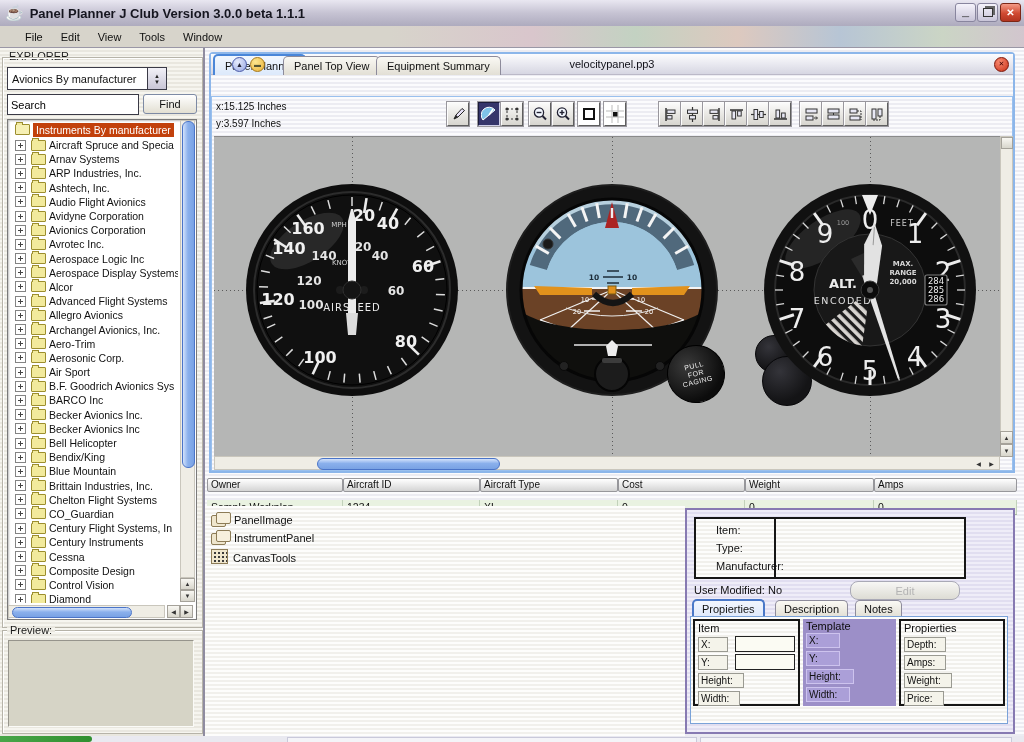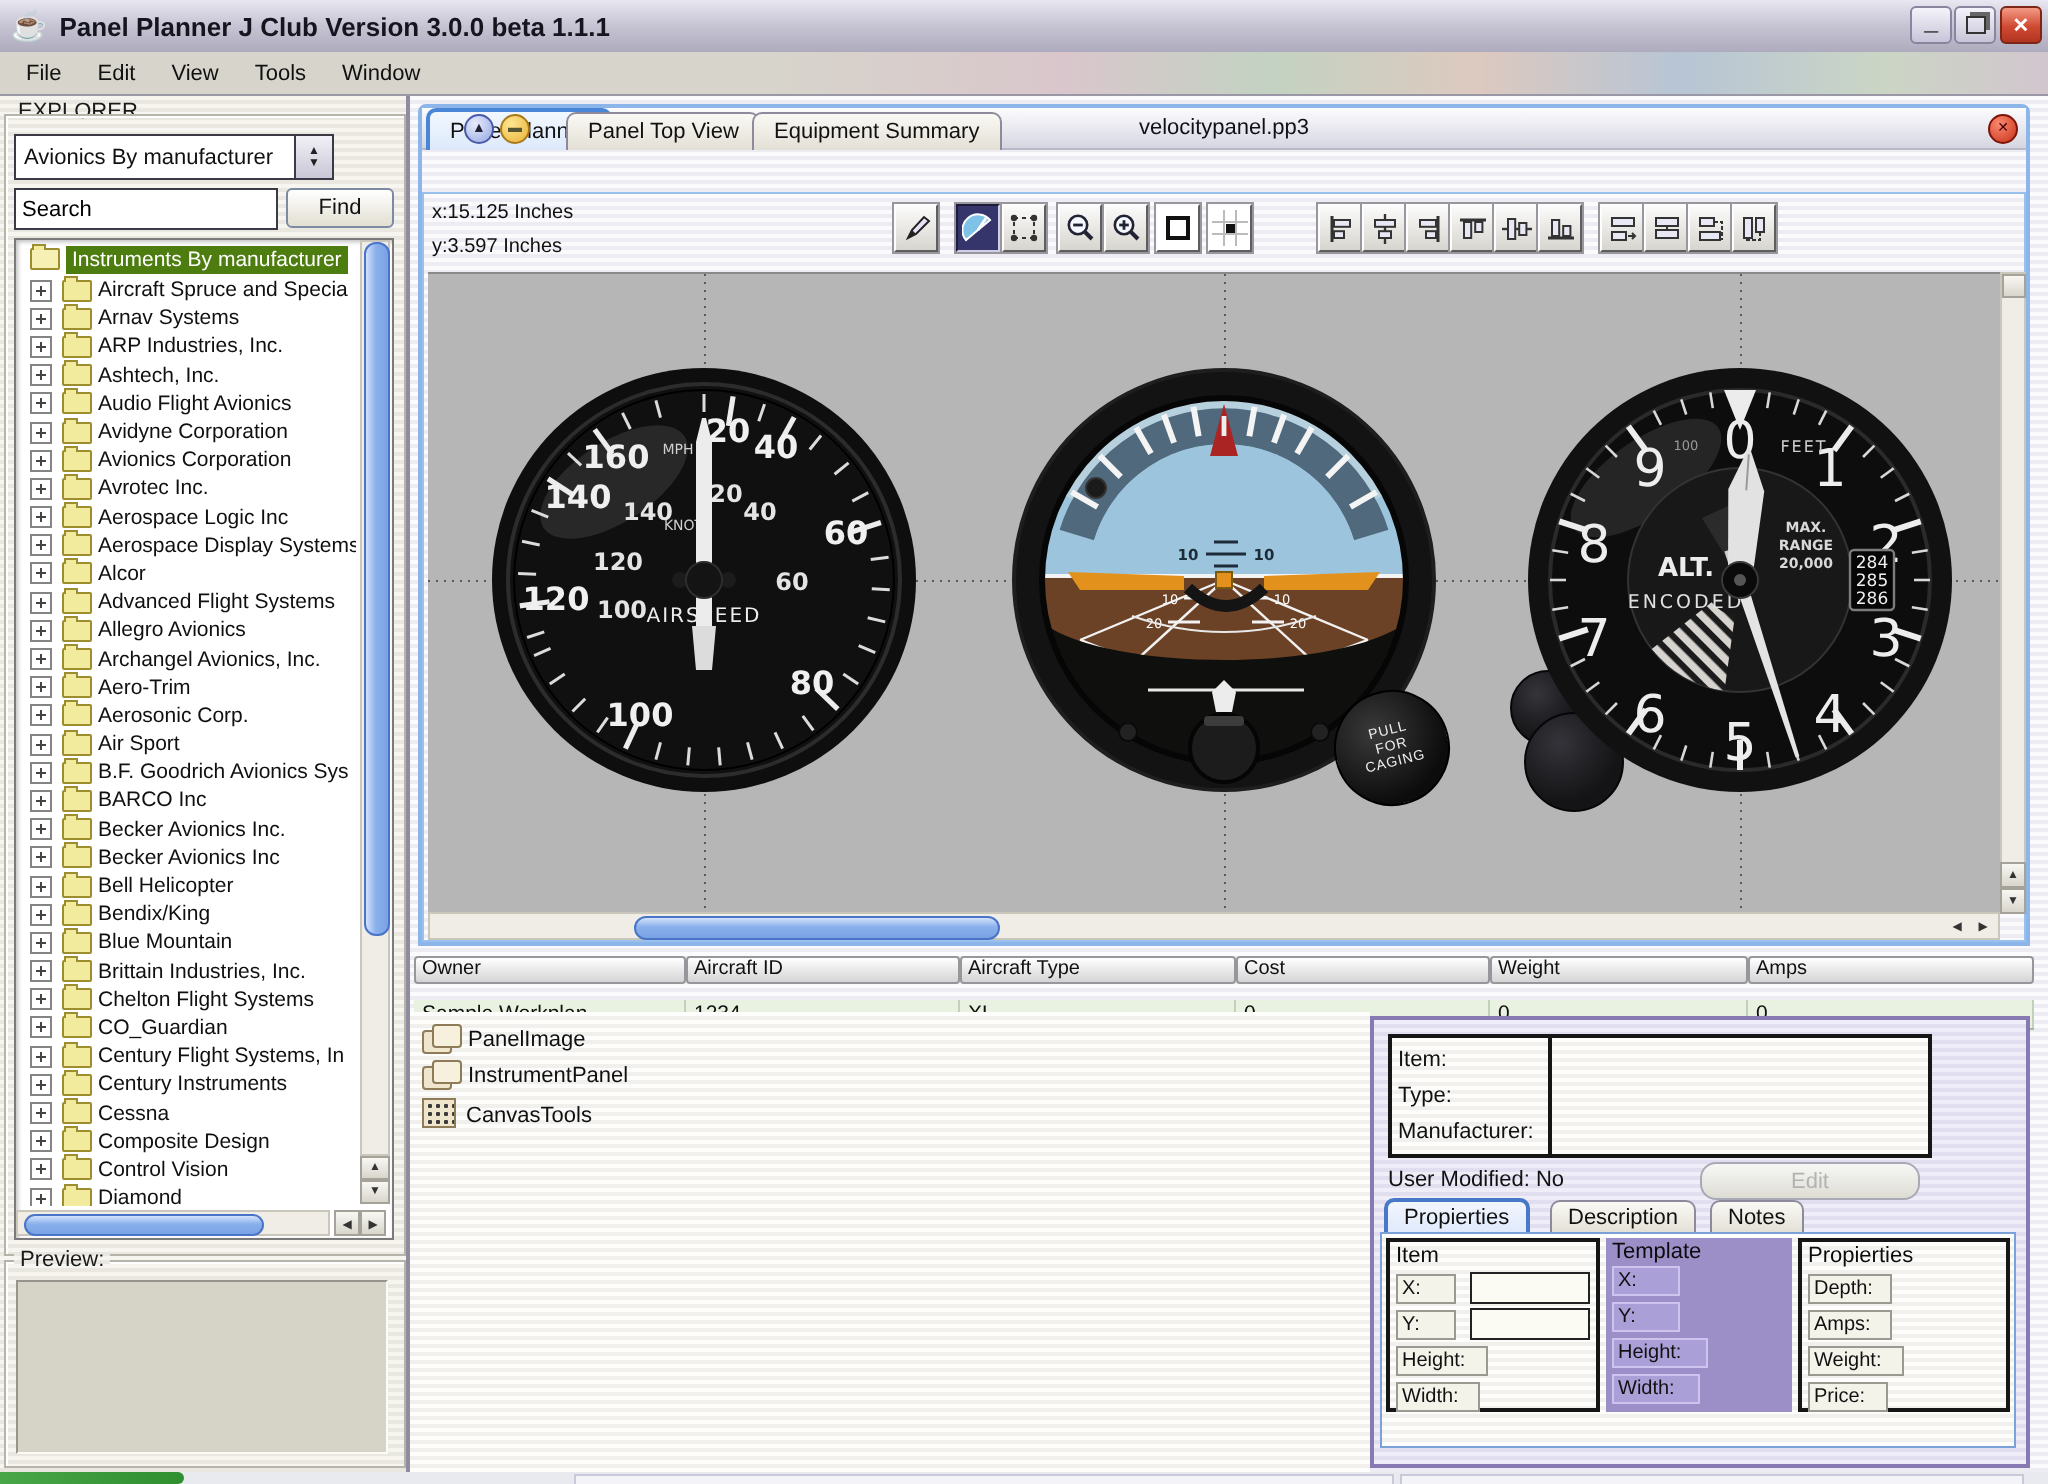--- a/index.html
+++ b/index.html
@@ -15,40 +15,40 @@
   .titlebar{left:0;top:0;width:1024px;height:26px;
     background:linear-gradient(180deg,#e9e7f1 0%,#c6c3d3 50%,#aeabbe 100%);
     border-bottom:1px solid #8a8798;display:flex;align-items:center}
   .titlebar .ttl{font-size:13px;font-weight:bold;color:#15151f;margin-left:6px}
   .winbtn{position:absolute;top:3px;width:21px;height:19px;border-radius:3px;border:1px solid #88859e;
     background:linear-gradient(180deg,#f5f3fb,#c8c4d8);display:flex;align-items:center;justify-content:center;
     font-size:10px;color:#333;box-sizing:border-box}
   .winbtn.close{background:linear-gradient(180deg,#f49a86,#d04a32 55%,#b23420);border-color:#7c2616;color:#fff;font-weight:bold}
   .menubar{left:0;top:26px;width:1024px;height:22px;
     background:linear-gradient(90deg,#d7d4cb 0%,#d7d4cb 38%,#d9c6cc 52%,#c3d2c2 62%,#ddc9bf 72%,#b7c5d5 82%,#cbd5c5 92%,#d2c6ce 100%);
-    border-bottom:1px solid #9a97a6;display:flex;align-items:center;padding-left:4px;box-sizing:border-box}
+    border-bottom:1px solid #9a97a6;display:flex;align-items:center;padding-left:16px;box-sizing:border-box}
   .menu-item{padding:2px 9px;font-size:11px;color:#101010}
   
   .explorer{left:0;top:48px;width:205px;height:688px;border-right:2px solid #8f8ca0;box-sizing:border-box}
   .gbox{position:absolute;border:1px solid #b6b3a8;box-shadow:inset 1px 1px 0 #ffffff}
   .glabel{position:absolute;font-size:11px;color:#1a1a1a;padding:0 3px}
   .combo{position:absolute;background:#fff;border:1px solid #3a3a46;display:flex;align-items:center;box-sizing:border-box}
   .combo .cval{flex:1;padding-left:4px;font-size:11px}
   .spinner{width:18px;height:100%;border-left:1px solid #3a3a46;
     background:linear-gradient(180deg,#f2f1f7,#c9c6d6);display:flex;flex-direction:column;
     align-items:center;justify-content:center;font-size:6px;line-height:6px;color:#222}
   .txt{position:absolute;border:1px solid #3a3a46;background:#fff;font-family:"Liberation Sans",sans-serif;
     font-size:11px;padding:0 3px;box-sizing:border-box}
   .btn{position:absolute;border:1px solid #7d8aa4;border-radius:3px;
     background:linear-gradient(180deg,#ffffff,#e2dfd2);font-size:11px;display:flex;
     align-items:center;justify-content:center;box-sizing:border-box}
   .tree{position:absolute;background:#fff;border:1px solid #7a7a7a;
     box-shadow:inset 1px 1px 2px rgba(0,0,0,.25);box-sizing:border-box;overflow:hidden}
   .troot{position:absolute;left:2px;top:2px;height:15px;display:flex;align-items:center;white-space:nowrap}
-  .tsel{background:#4d7c0f;color:#fff;padding:1px 3px;font-size:10.5px}
+  .tsel{background:#c2410c;color:#fff;padding:1px 3px;font-size:10.5px}
   .tree-rows{position:absolute;left:2px;top:18px;right:18px;bottom:16px;overflow:hidden}
   .trow{height:14.2px;display:flex;align-items:center;white-space:nowrap}
   .tplus{width:9px;height:9px;border:1px solid #848484;background:#fff;margin-left:5px;flex:none;
     background-image:linear-gradient(#444,#444),linear-gradient(#444,#444);
     background-size:5px 1px,1px 5px;background-position:center;background-repeat:no-repeat}
   .tfold,.ofold{width:13px;height:9px;background:#f2ea9c;border:1px solid #9c8e2e;border-radius:1px;
     margin:0 3px 0 5px;position:relative;flex:none}
   .tfold::before,.ofold::before{content:'';position:absolute;top:-3px;left:0;width:5px;height:2px;
     background:#f2ea9c;border:1px solid #9c8e2e;border-bottom:none}
   .ofold{background:#f6f0b4}
@@ -104,21 +104,21 @@
   .lrow{position:absolute;display:flex;align-items:flex-end;font-size:11px;color:#101010}
   .lic{width:19px;height:14px;position:relative;margin-right:4px;flex:none}
   .lic i{position:absolute;width:13px;height:10px;background:#efe6cd;border:1px solid #8d7c57;border-radius:2px}
   .lic i:nth-child(1){left:0;top:3px}
   .lic i:nth-child(2){left:5px;top:0;background:#f7f0dd}
   .gic{width:15px;height:13px;background:#efe6cd;border:1px solid #8d7c57;margin-right:5px;flex:none;
     background-image:radial-gradient(circle,#3a3a3a 1px,transparent 1.2px);background-size:4px 4px;background-position:1px 1px}
   
   .props{left:685px;top:508px;width:330px;height:226px;border:2px solid #877ab2;box-sizing:border-box}
   .infobox{position:absolute;left:7px;top:7px;width:272px;height:62px;border:2px solid #161616;display:flex;box-sizing:border-box}
-  .infolabels{width:80px;border-right:2px solid #161616;box-sizing:border-box;padding:2px 0 0 3px}
+  .infolabels{width:80px;border-right:2px solid #161616;box-sizing:border-box;padding:2px 0 0 20px}
   .infolabels div{font-size:11px;line-height:18px}
   .editbtn{position:absolute;left:163px;top:71px;width:108px;height:17px;border:1px solid #a9a9b6;border-radius:8px;
     background:linear-gradient(180deg,#f7f7f5,#dddcd4);color:#b3b3b3;font-size:11px;
     display:flex;align-items:center;justify-content:center}
   .ptab{position:absolute;top:89px;height:17px;display:flex;align-items:center;padding:0 8px;font-size:11px;
     border:1px solid #8d8b9b;border-bottom:none;border-radius:5px 5px 0 0;
     background:linear-gradient(180deg,#faf9f4,#e2dfd5);box-sizing:border-box}
   .ptab.active{height:18px;border:2px solid #4a78c8;border-bottom:none;background:linear-gradient(180deg,#f2f6fe,#dfe9fb)}
   .ppane{position:absolute;left:3px;top:106px;width:318px;height:108px;border:1px solid #7aa2d8;box-sizing:border-box}
   .secbox{position:absolute;top:2px;height:87px;border:2px solid #161616;box-sizing:border-box}

